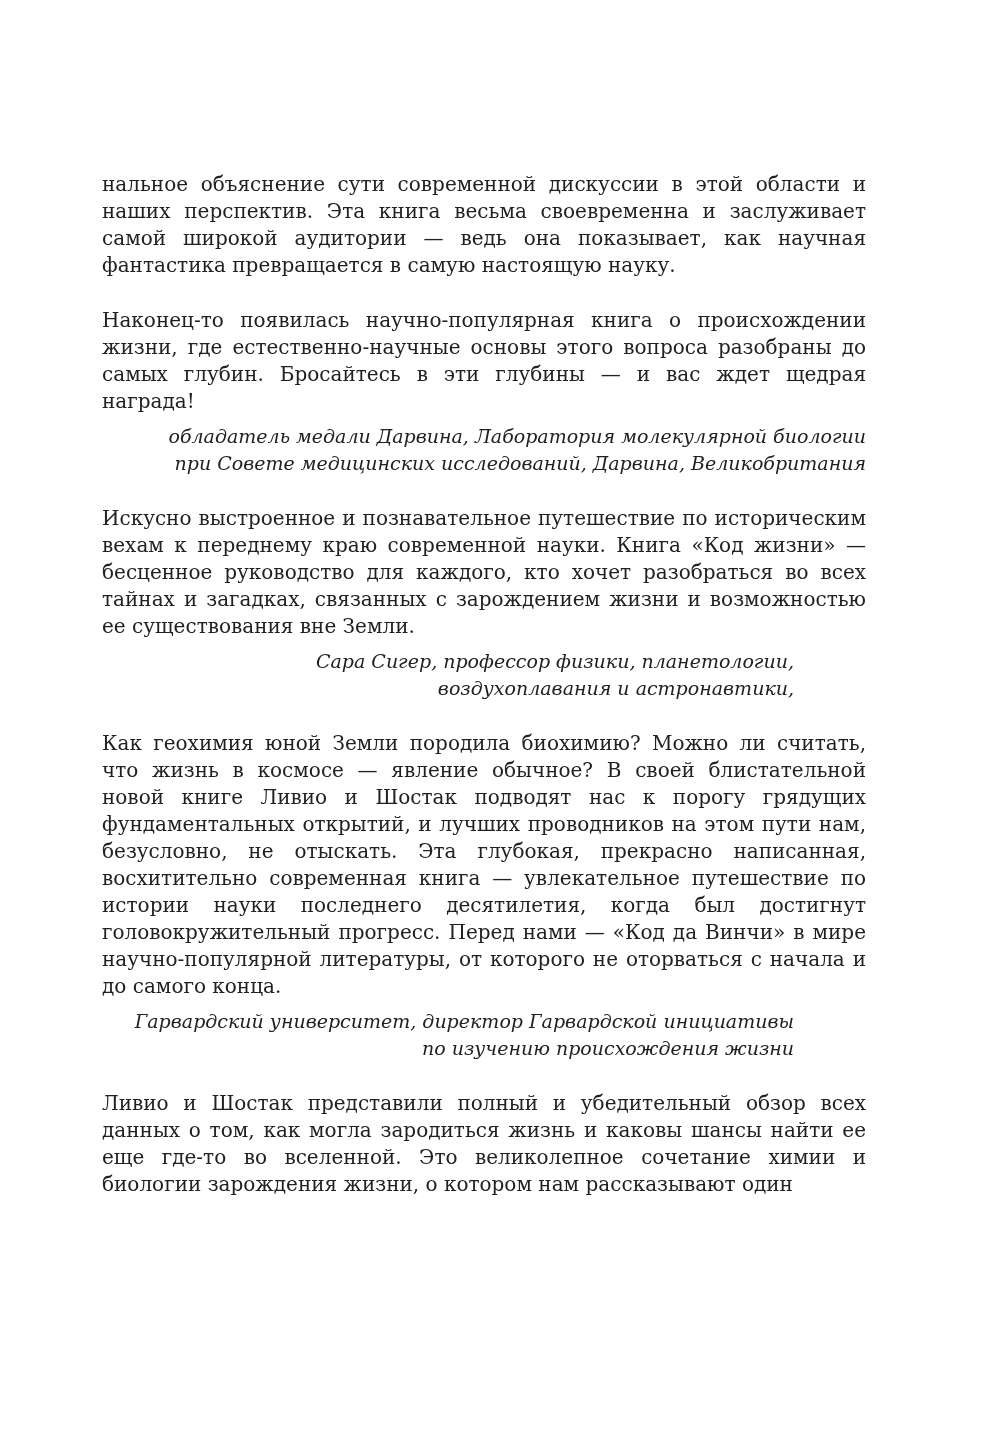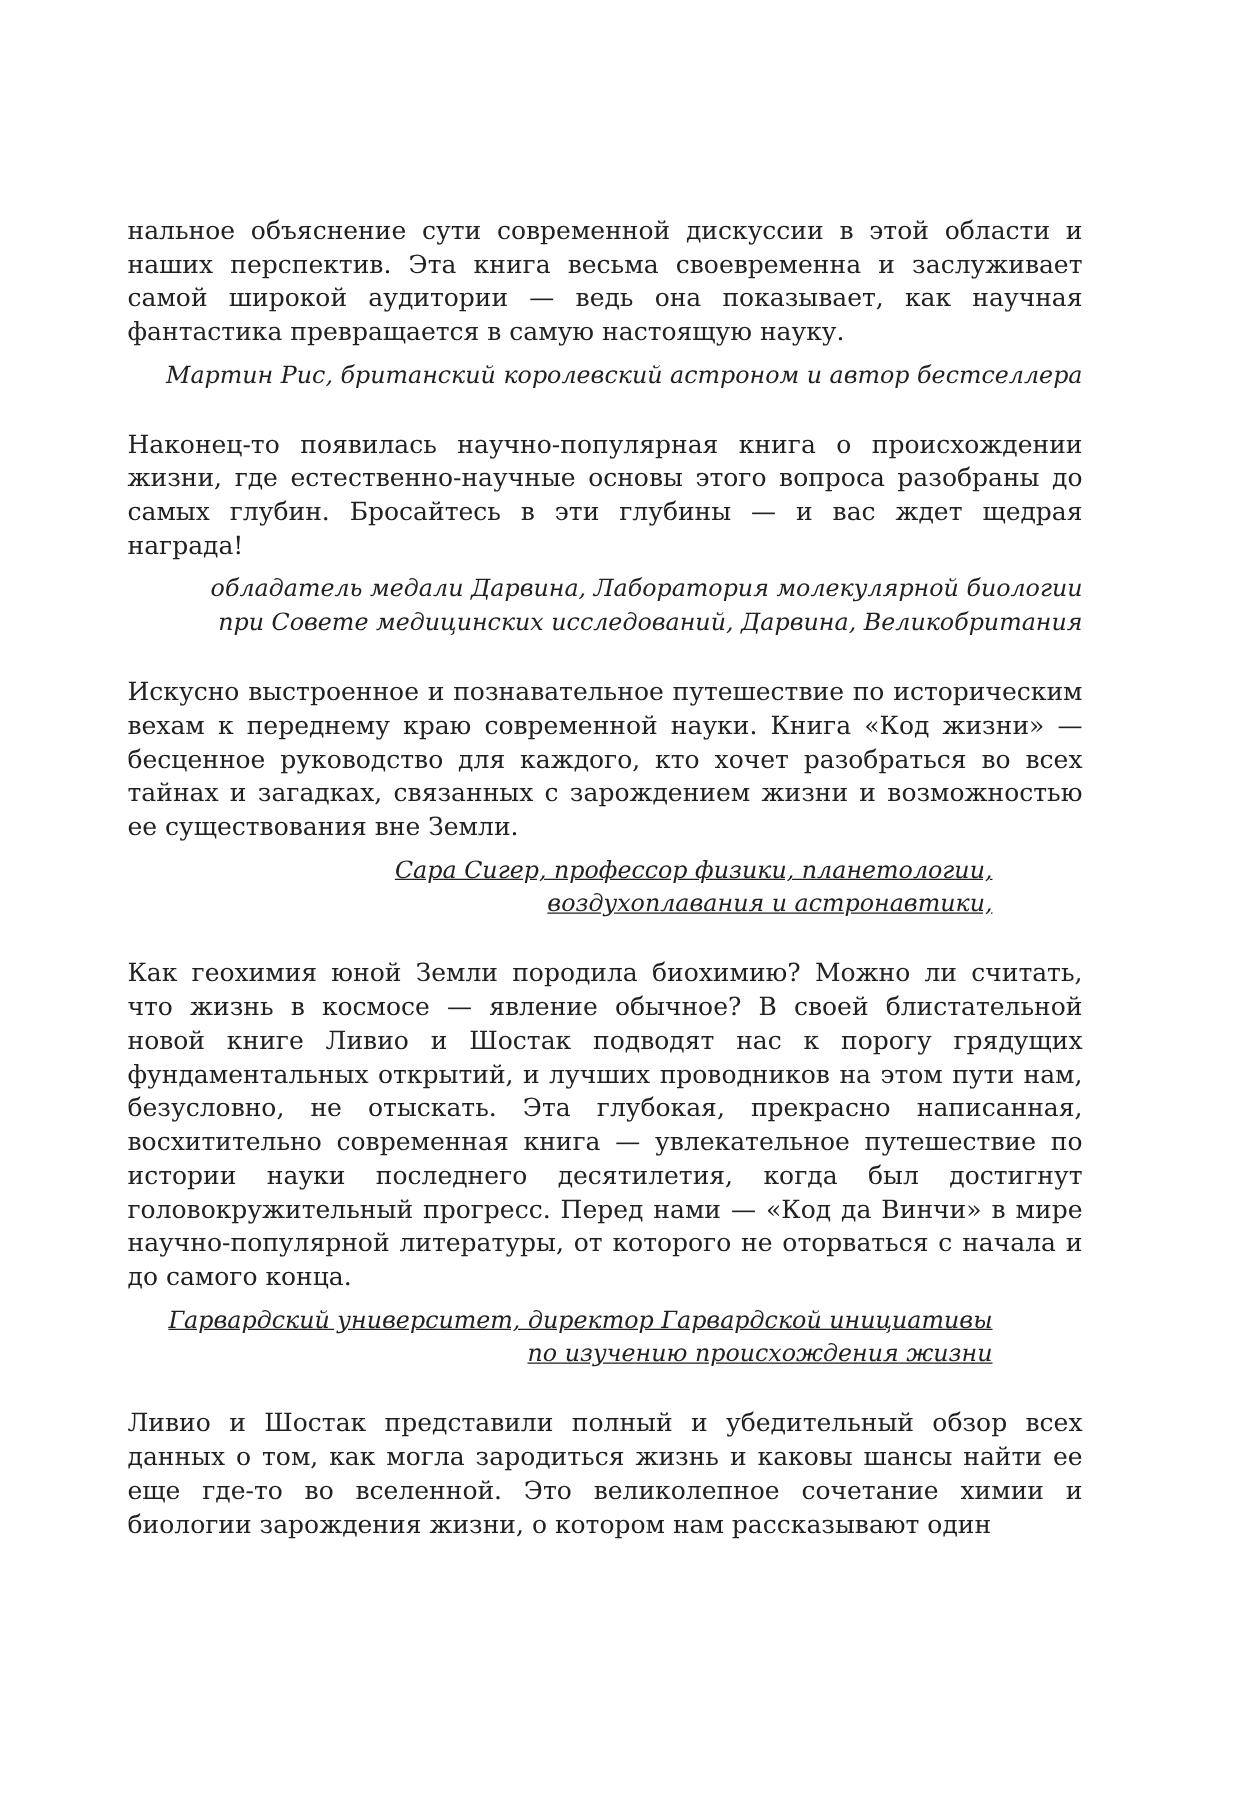--- a/index.html
+++ b/index.html
@@ -34,33 +34,31 @@
   .attribution {
     margin-top: 8px;
     margin-bottom: 28px;
     text-align: right;
     font-style: italic;
     font-size: 19px;
     line-height: 27px;
   }
   .attribution--inset {
     padding-right: 72px;
-    text-decoration: underline;
   }
   .attr-line { white-space: nowrap; }
 </style>
 </head>
 <body>
 
 <div class="page">
 
   <section class="review">
     <p class="review-text">нальное объяснение сути современной дискуссии в этой области и наших перспектив. Эта книга весьма своевременна и заслуживает самой широкой аудитории — ведь она показывает, как научная фантастика превращается в самую настоящую науку.</p>
     <div class="attribution">
-      <div class="attr-line">Мартин Рис, британский королевский астроном и автор бестселлера</div>
     </div>
   </section>
 
   <section class="review">
     <p class="review-text">Наконец-то появилась научно-популярная книга о происхождении жизни, где естественно-научные основы этого вопроса разобраны до самых глубин. Бросайтесь в эти глубины — и вас ждет щедрая награда!</p>
     <div class="attribution">
       <div class="attr-line">обладатель медали Дарвина, Лаборатория молекулярной биологии</div>
       <div class="attr-line">при Совете медицинских исследований, Дарвина, Великобритания</div>
     </div>
   </section>

